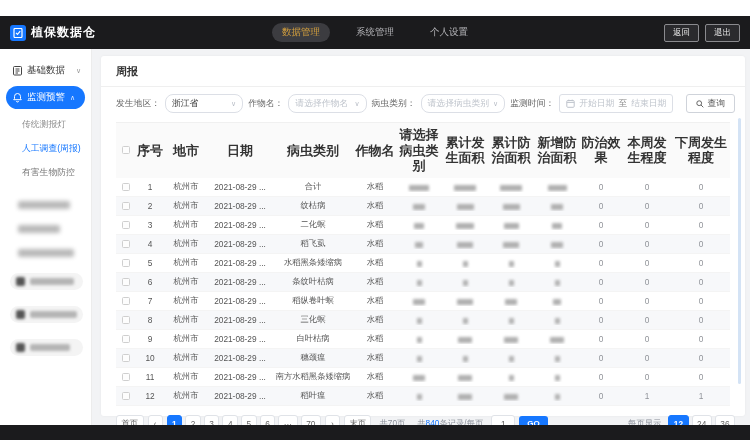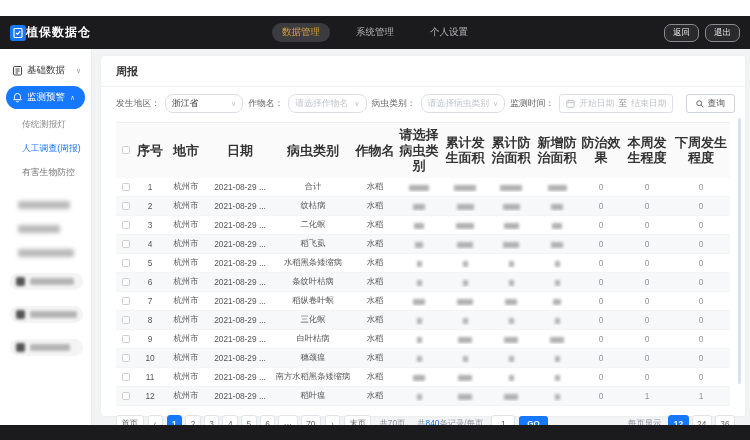--- a/index.html
+++ b/index.html
@@ -3,32 +3,32 @@
 <meta charset="utf-8">
 <style>
   * { margin:0; padding:0; box-sizing:border-box; }
   html,body { width:750px; height:440px; overflow:hidden; background:#fff;
     font-family:"Liberation Sans","DejaVu Sans",sans-serif; }
   .stage { position:relative; width:750px; height:440px; background:#fff; }
 
   
   .navbar { position:absolute; top:16px; left:0; width:750px; height:33px;
     background:#1b1b1d; display:flex; align-items:center; padding:0 10px; }
-  .logo { display:flex; align-items:center; }
+  .logo { display:flex; align-items:center; gap:5px; }
   .logo-icon { width:16px; height:16px; background:#1677ff; border-radius:3px;
     display:flex; align-items:center; justify-content:center; }
   .logo-icon svg { display:block; }
   .logo-text { color:#fff; font-size:12px; font-weight:bold; letter-spacing:1px; }
   .nav-center { position:absolute; left:50%; transform:translateX(-50%);
     display:flex; align-items:center; gap:16px; }
   .nav-item { font-size:9.5px; color:#b9b9bd; cursor:pointer; padding:3px 10px; }
   .nav-item.active { background:#3c3c40; border-radius:10px; color:#d6a13d; }
   .nav-right { margin-left:auto; display:flex; gap:6px; }
   .nav-btn { font-size:8.5px; color:#e8e8e8; background:#2a2a2d;
-    border:1px solid #8a8a8e; border-radius:7px; padding:2px 8px; cursor:pointer; }
+    border:1px solid #8a8a8e; border-radius:2px; padding:2px 8px; cursor:pointer; }
 
   
   .footerbar { position:absolute; bottom:0; left:0; width:750px; height:15px; background:#1b1b1d; }
 
   
   .app-body { position:absolute; top:49px; left:0; width:750px; height:376px; background:#f2f3f5; }
 
   
   .sidebar { position:absolute; left:0; top:0; width:92px; height:376px; background:#fff;
     border-right:1px solid #ececec; padding-top:10px; }

